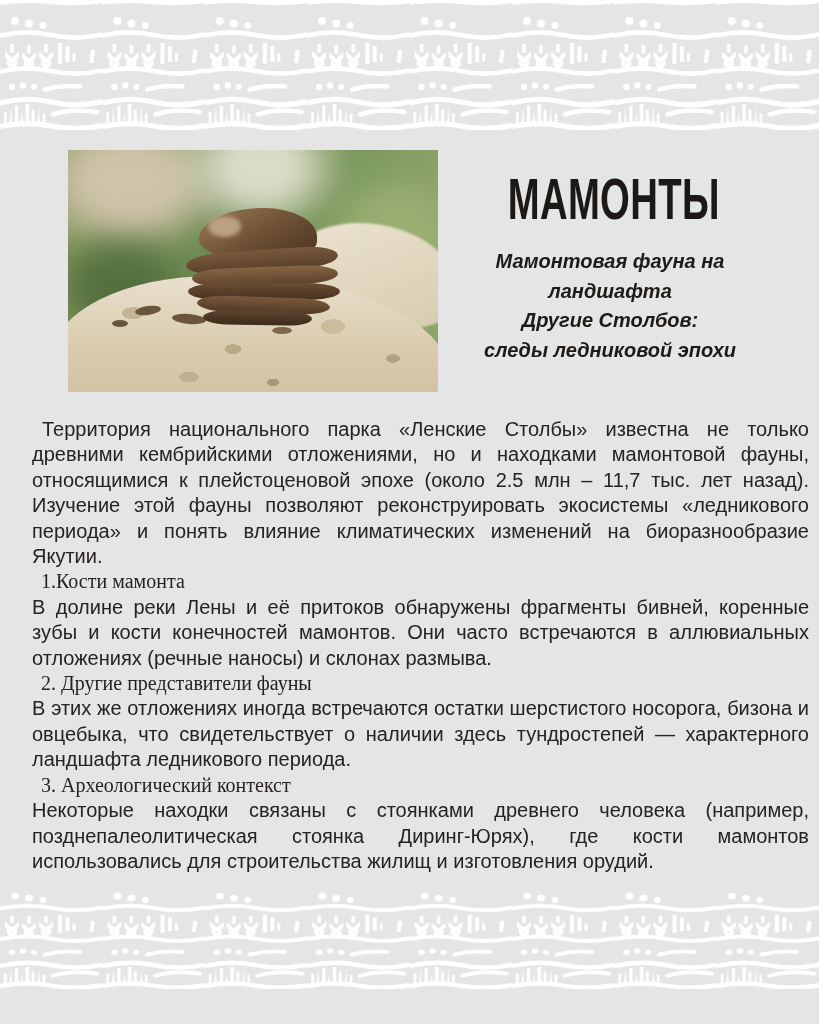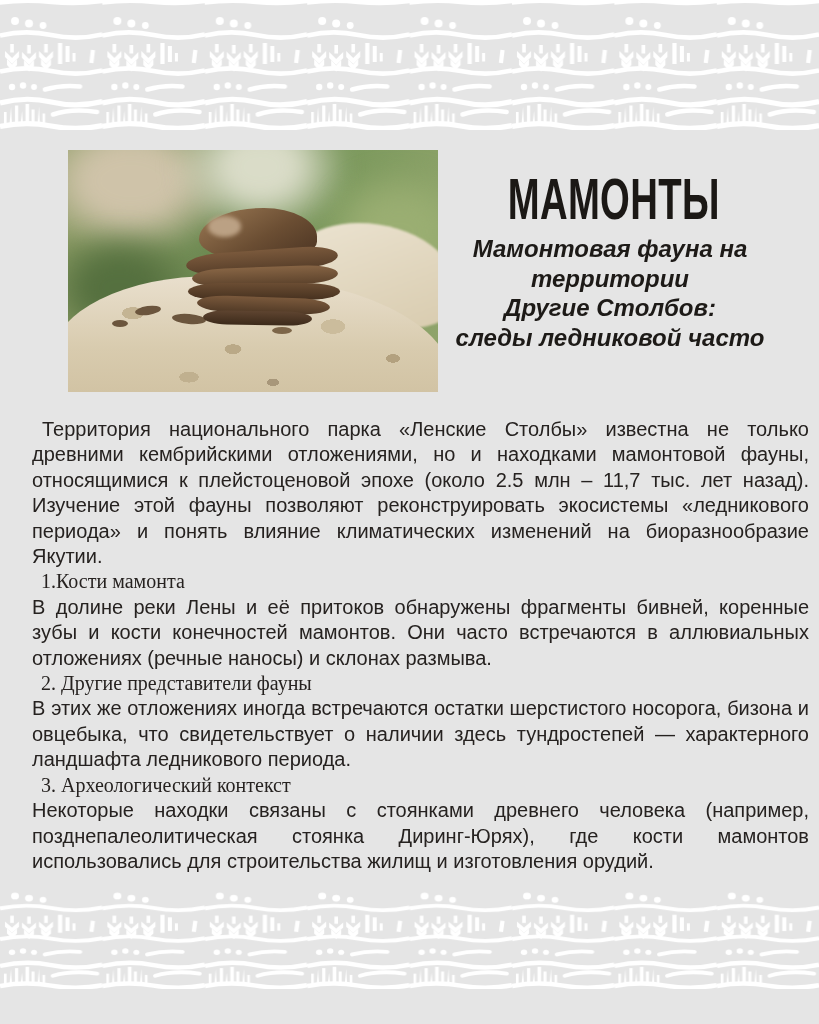--- a/index.html
+++ b/index.html
@@ -61,21 +61,21 @@
   .d2{left:28%;bottom:28%;width:34px;height:10px;transform:rotate(5deg);}
   .d3{left:12%;bottom:27%;width:16px;height:7px;}
   .d4{left:55%;bottom:24%;width:20px;height:7px;background:#7d6649;}
   
   .title-col{position:absolute;left:455px;top:168px;width:310px;text-align:center;}
   .main-title{
     font-weight:bold;font-size:58px;line-height:62px;color:#1b1815;
     letter-spacing:0.5px;white-space:nowrap;
     transform:scaleX(0.66);transform-origin:center;
   }
-  .subtitle{margin-top:4px;font-size:24px;line-height:29.5px;font-weight:bold;font-style:italic;color:#1d1a17;}
+  .subtitle{margin-top:17px;font-size:20px;line-height:29.5px;font-weight:bold;font-style:italic;color:#1d1a17;}
   
   .article{
     position:absolute;left:20px;top:417px;width:777px;
     font-size:20px;line-height:25.4px;color:#262220;margin-left:12px;
   }
   .article p{margin:0;}
   .justify{text-align:justify;text-justify:inter-word;}
   .intro{text-indent:10px;}
   .sec-heading{text-align:center;}
   .item-label{padding-left:9px;font-family:Liberation Serif, serif;}
@@ -145,23 +145,23 @@
       <div class="t3"></div>
       <div class="t4"></div>
       <div class="t5"></div>
     </div>
   </div>
 
   <div class="title-col">
     <div class="main-title">МАМОНТЫ</div>
     <div class="subtitle">
       <div>Мамонтовая фауна на</div>
-      <div>территории</div>
+      <div>ландшафта</div>
       <div>Другие Столбов:</div>
-      <div>следы ледниковой часто</div>
+      <div>следы ледниковой эпохи</div>
     </div>
   </div>
 
   <div class="article">
     <p class="justify intro">Территория национального парка «Ленские Столбы» известна не только древними кембрийскими отложениями, но и находками мамонтовой фауны, относящимися к плейстоценовой эпохе (около 2.5 млн – 11,7 тыс. лет назад). Изучение этой фауны позволяют реконструировать экосистемы «ледникового периода» и понять влияние климатических изменений на биоразнообразие Якутии.</p>
     <p class="item-label">1.Кости мамонта</p>
     <p class="justify">В долине реки Лены и её притоков обнаружены фрагменты бивней, коренные зубы и кости конечностей мамонтов. Они часто встречаются в аллювиальных отложениях (речные наносы) и склонах размыва.</p>
     <p class="item-label">2. Другие представители фауны</p>
     <p class="justify">В этих же отложениях иногда встречаются остатки шерстистого носорога, бизона и овцебыка, что свидетельствует о наличии здесь тундростепей — характерного ландшафта ледникового периода.</p>
     <p class="item-label">3. Археологический контекст</p>

